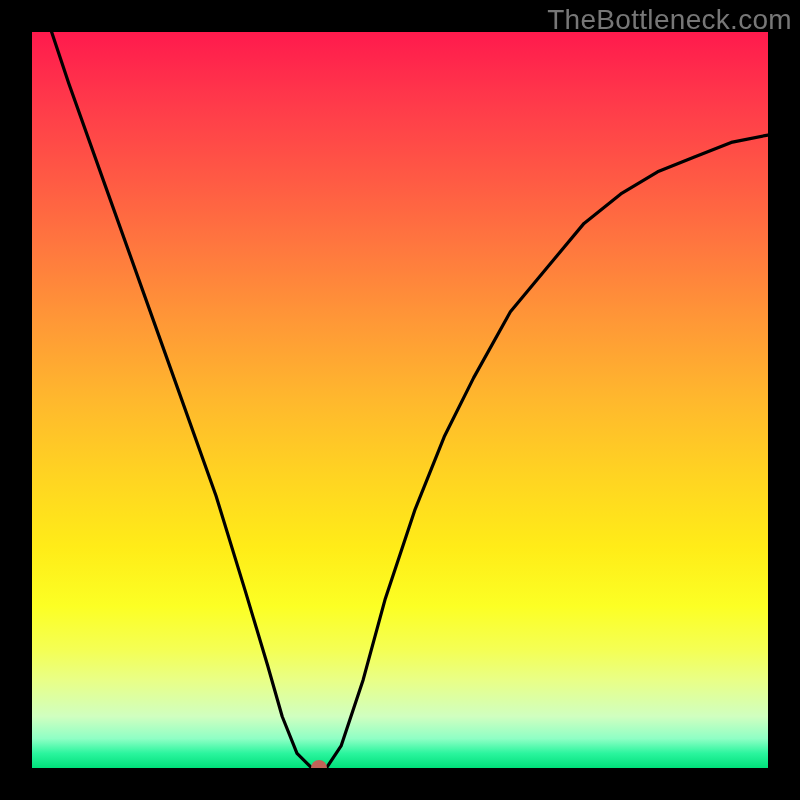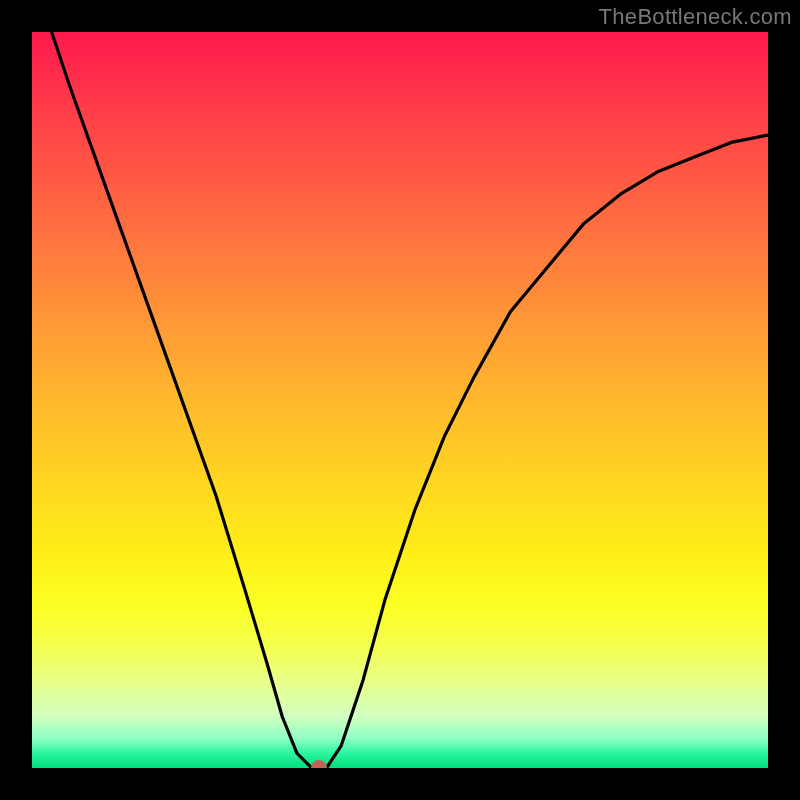--- a/index.html
+++ b/index.html
@@ -47,21 +47,21 @@
     top: 0;
     width: 736px;
     height: 736px;
     display: block;
   }
   .watermark {
     position: absolute;
     top: 4px;
     right: 8px;
     color: #777;
-    font-size: 22px;
+    font-size: 28px;
     letter-spacing: 0.3px;
     user-select: none;
   }
 </style>
 </head>
 <body>
 
 <div class="frame">
   <div class="plot-area">
     <svg viewBox="0 0 736 736" preserveAspectRatio="none">

